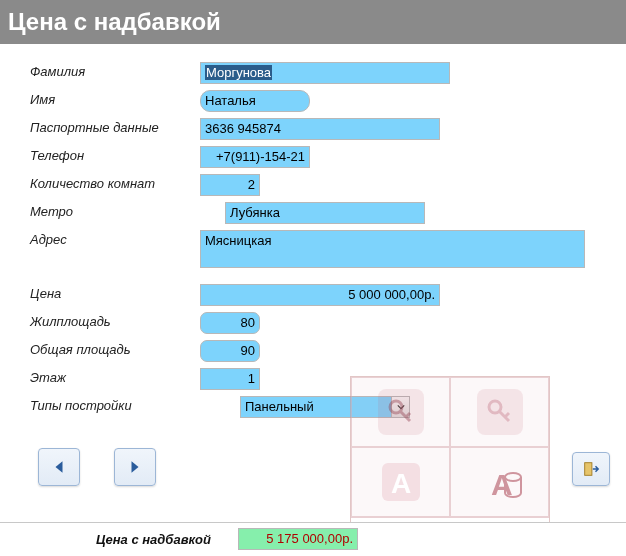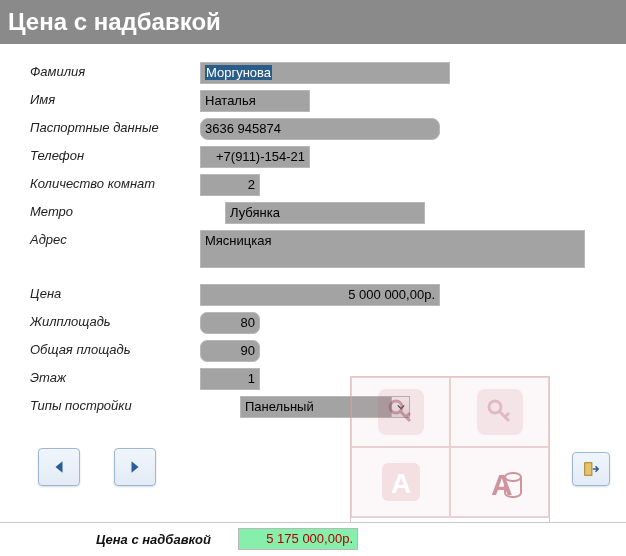--- a/index.html
+++ b/index.html
@@ -32,31 +32,31 @@
   }
   .gap { height: 10px; }
   .lbl {
     width: 170px;
     font-style: italic;
     color: #222;
     padding-top: 2px;
   }
   .fld {
     border: 1px solid #b8b8b8;
-    background: #a3a3a3;
+    background: #7dd3fc;
     height: 22px;
     padding: 1px 4px;
     font-size: 13px;
     line-height: 18px;
   }
   .fld.num { text-align: right; }
   .sel-wrap { display:inline-block; }
   .w-surname   { width: 250px; }
-  .w-name      { width: 110px; }
-  .w-passport  { width: 240px; border-radius: 8px; }
+  .w-name      { width: 110px; border-radius: 10px; }
+  .w-passport  { width: 240px; }
   .w-phone     { width: 110px; text-align: right; }
   .w-rooms     { width: 60px; }
   .w-metro     { width: 200px; margin-left: 25px; }
   .w-addr      { width: 385px; height: 38px; }
   .w-price     { width: 240px; }
   .w-sq        { width: 60px; border-radius: 7px; }
   .w-floor     { width: 60px; }
   .w-type      { width: 170px; margin-left: 40px; }
   .combo-wrap { position: relative; display: inline-block; }
   .combo-btn {

